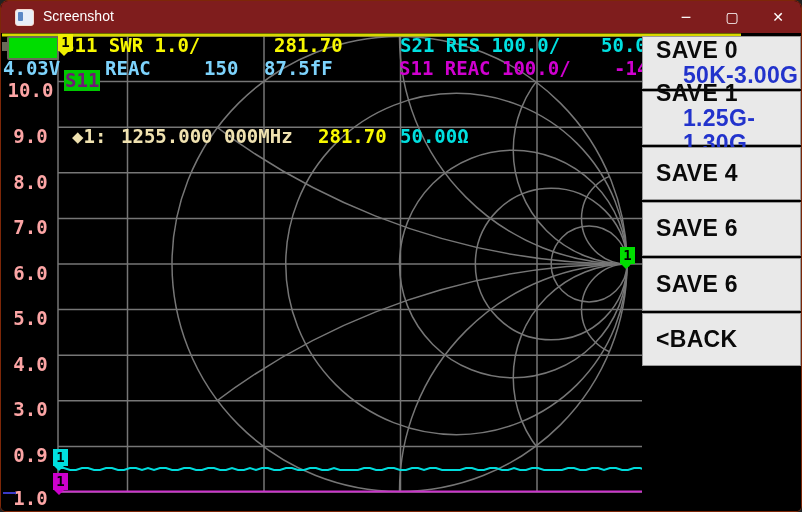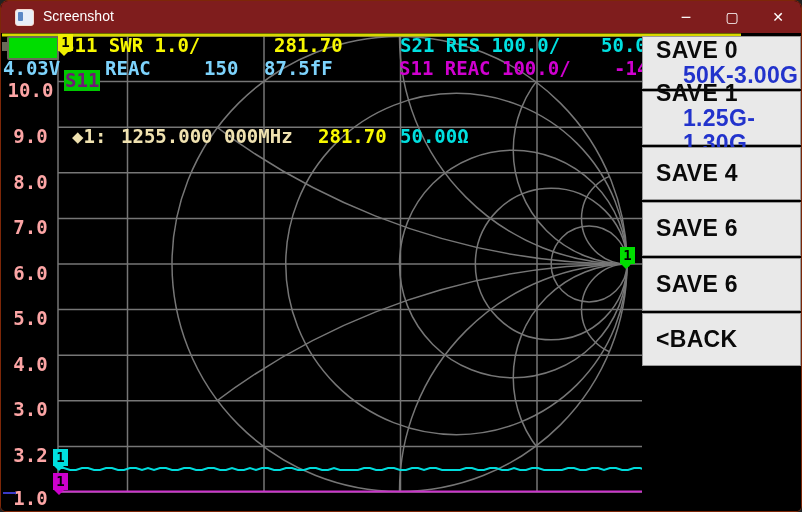--- a/index.html
+++ b/index.html
@@ -115,21 +115,21 @@
 
     <div>
       <span class="axis-label" style="top:38px">10.0</span>
       <span class="axis-label" style="top:84px">9.0</span>
       <span class="axis-label" style="top:130px">8.0</span>
       <span class="axis-label" style="top:175px">7.0</span>
       <span class="axis-label" style="top:221px">6.0</span>
       <span class="axis-label" style="top:266px">5.0</span>
       <span class="axis-label" style="top:312px">4.0</span>
       <span class="axis-label" style="top:357px">3.0</span>
-      <span class="axis-label" style="top:403px">3.2</span>
+      <span class="axis-label" style="top:403px">0.9</span>
       <span class="axis-label" style="top:446px">1.0</span>
     </div>
 
     <span class="flag flag-yellow" style="left:57px;top:1px">1</span>
     <span class="flag flag-green" style="left:619px;top:214px">1</span>
     <span class="flag flag-cyan" style="left:52px;top:416px">1</span>
     <span class="flag flag-magenta" style="left:52px;top:440px">1</span>
     <span class="ref-dash"></span>
 
     <div class="menu">

